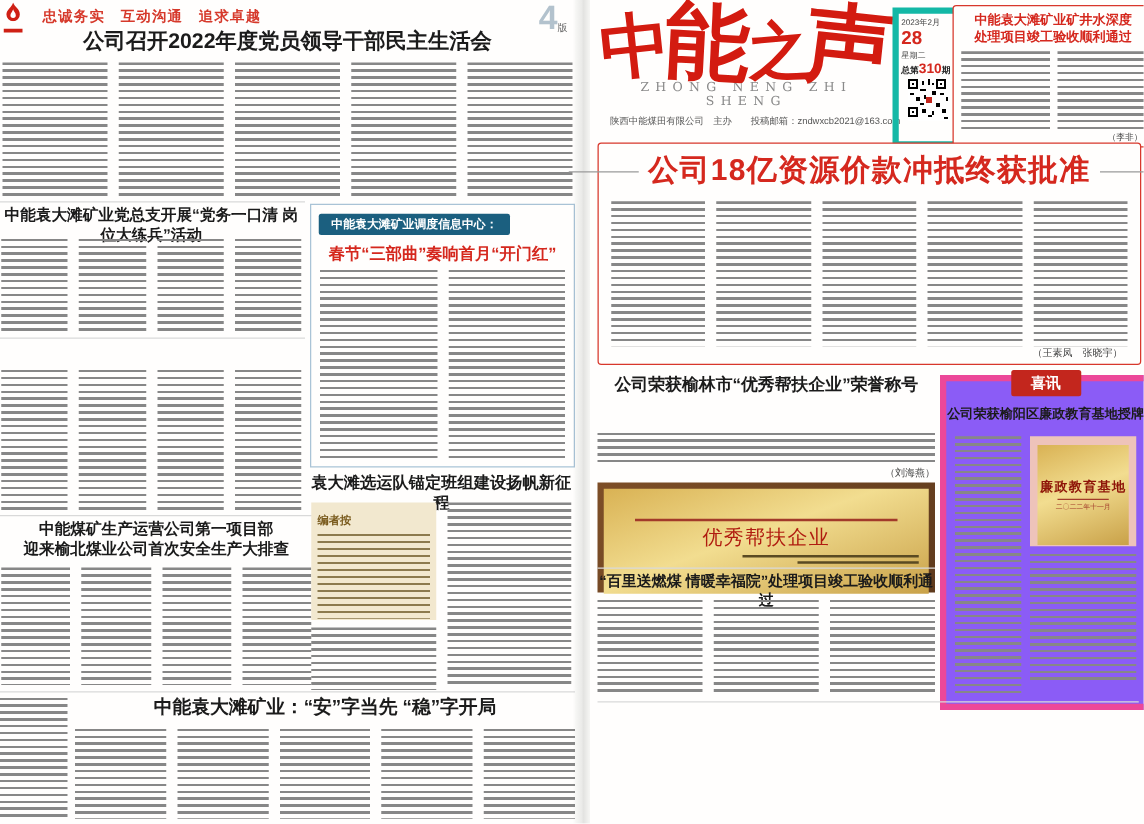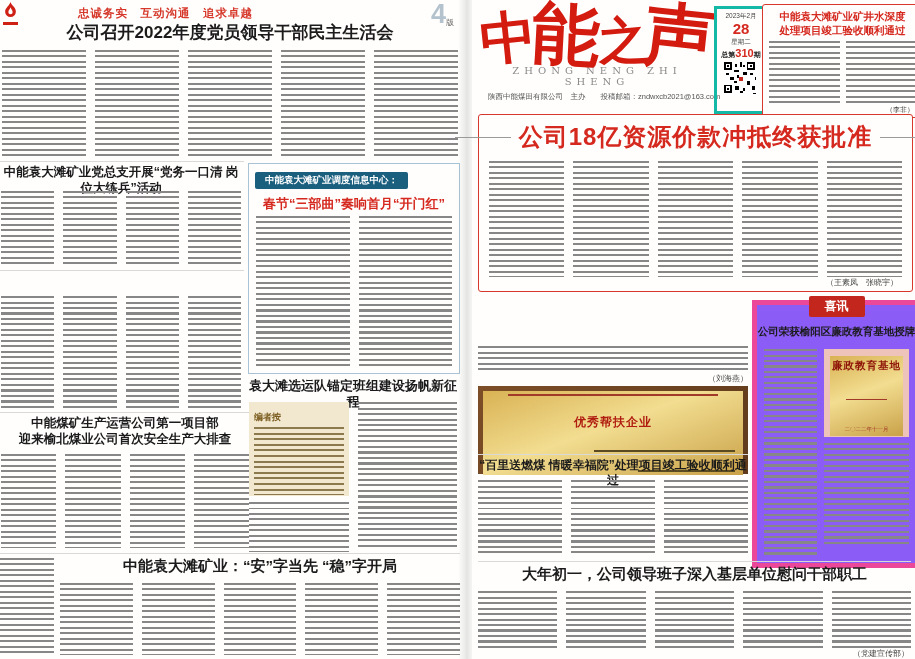--- a/index.html
+++ b/index.html
@@ -17,63 +17,63 @@
   
   .cols{display:flex;gap:9px;}
   .col{flex:1;}
   .greek{background:repeating-linear-gradient(to bottom,#878787 0 2px,transparent 2px 5.5px);}
   .greek.tan{background:repeating-linear-gradient(to bottom,#8c7a4e 0 2px,transparent 2px 5.6px);}
   .rule{background:#d9d9d9;height:1px;}
   h1,h2,h3{margin:0;font-weight:bold;color:var(--ink);line-height:1.25;}
   .center{text-align:center;}
   .byline{font-size:8px;color:#444;text-align:right;}
   
-  .slogan{font-size:11.5px;font-weight:bold;color:#d6392b;letter-spacing:1px;margin-left:44px;}
+  .slogan{font-size:11.5px;font-weight:bold;color:#d6392b;letter-spacing:1px;}
   .pagenum{font-size:27px;font-weight:bold;color:#b3c2cd;line-height:1;}
   .pageunit{font-size:8px;color:#666;}
   
   .ebox{border:1px solid #a9c3d6;background:#fffefd;}
   .kicker{display:inline-block;background:#1b5f7f;color:#fff;font-size:9.5px;font-weight:bold;
           padding:2px 10px;border-radius:2px;}
   .eheadline{color:var(--red);font-size:13px;}
   
   .notebox{background:#f2e8cf;padding:4px 5px;}
   .notelabel{font-size:9px;font-weight:bold;color:#7a5b1e;margin-top:40px;}
   
   .mast-char{display:inline-block;font-family:"DejaVu Serif",serif;font-weight:bold;color:#d31b10;line-height:.9;}
   .pinyin{font-family:"DejaVu Serif",serif;font-size:10px;letter-spacing:5px;color:#8a8a8a;text-align:center;}
   .pubrow{display:flex;align-items:center;gap:6px;}
   .pubrow .dash{flex:1;height:1px;background:#9a9a9a;}
   .publine{font-size:7.5px;color:#555;white-space:nowrap;}
   
-  .datebox{border:3px solid #14b8a6;text-align:center;padding:3px 2px;}
+  .datebox{border:5px solid #14b8a6;text-align:left;padding:3px 2px;}
   .db-small{font-size:6.5px;color:#444;}
   .db-day{font-size:15px;font-weight:bold;color:var(--red);line-height:1.1;}
   .db-issue{font-size:7px;color:#222;font-weight:bold;}
   .db-issue b{color:var(--red);font-size:11px;}
   
   .redbox{border:1.5px solid #d8372b;border-radius:3px;background:#fffefd;}
   .waterh{color:var(--red);font-size:10.5px;text-align:center;line-height:1.3;}
   .hrow{display:flex;align-items:center;gap:8px;justify-content:center;}
   .hline{height:1px;background:#9a9a9a;flex:0 0 56px;}
   .bigred{color:var(--red);font-size:24px;letter-spacing:1px;white-space:nowrap;}
   
   .gnbox{border:5px solid #ec4899;background:#8b5cf6;}
   .ribbon{position:relative;display:inline-block;background:#c3261d;color:#fff;font-weight:bold;
           font-size:12px;padding:2px 16px;border-radius:2px;}
   .ribbon:before,.ribbon:after{content:"";position:absolute;top:3px;width:10px;height:12px;background:#8e1a13;z-index:-1;}
   .ribbon:before{left:-7px;transform:skewY(-12deg);}
   .ribbon:after{right:-7px;transform:skewY(12deg);}
   
   .wood{background:linear-gradient(135deg,#7d4e27,#5f3a1c);padding:5px;}
   .gold{background:linear-gradient(160deg,#d9b254,#f2dd90 45%,#c9a148);height:100%;
-        display:flex;flex-direction:column;justify-content:space-between;align-items:center;gap:3px;padding:3px 2px;}
+        display:flex;flex-direction:column;justify-content:center;align-items:center;gap:3px;padding:3px 2px;}
   .gold .tline{height:2px;background:#a23a2a;width:82%;}
   .gold .bline{height:2px;background:#5a4a22;width:55%;align-self:flex-end;margin-right:6px;}
-  .award-title{font-family:"DejaVu Serif",serif;font-weight:bold;color:#b01c10;font-size:12px;letter-spacing:1px;white-space:nowrap;}
+  .award-title{font-family:"DejaVu Serif",serif;font-weight:normal;color:#b01c10;font-size:16px;letter-spacing:1px;white-space:nowrap;}
   .pink{background:#eec3ba;padding:7px 6px;}
   .gn-title{font-weight:bold;color:#8e1408;font-size:10.5px;letter-spacing:1px;white-space:nowrap;}
   .gn-date{font-size:5.5px;color:#a23a2a;}
   .qr{display:block;margin:2px auto 0;}
 </style>
 </head>
 <body>
 
 <div class="canvas">
 
@@ -261,20 +261,21 @@
         <div class="col greek"></div>
         <div class="col greek"></div>
         <div class="col greek"></div>
         <div class="col greek"></div>
         <div class="col greek"></div>
       </div>
       <div class="byline abs" style="right:14px;bottom:3px;">（王素凤　张晓宇）</div>
     </div>
 
     <div class="abs" style="left:6px;top:300px;width:270px;height:152px;">
+      <h2 class="center" style="font-size:13.5px;">公司荣获榆林市“优秀帮扶企业”荣誉称号</h2>
       <div class="cols" style="position:absolute;left:0;top:28px;right:0;bottom:2px;flex-direction:column;">
         <div class="col greek"></div>
         <div class="col greek"></div>
         <div class="col">
           <div class="greek" style="height:26px;"></div>
           <div class="byline" style="margin:1px 0 2px;">（刘海燕）</div>
           <div class="wood" style="height:78px;">
             <div class="gold">
               <div class="tline"></div>
               <div class="award-title">优秀帮扶企业</div>
@@ -312,26 +313,15 @@
       <h2 class="center" style="font-size:12px;">“百里送燃煤 情暖幸福院”处理项目竣工验收顺利通过</h2>
       <div class="cols" style="position:absolute;left:0;top:22px;right:0;bottom:2px;">
         <div class="col greek"></div>
         <div class="col greek"></div>
         <div class="col greek"></div>
       </div>
     </div>
 
     <div class="abs rule" style="left:6px;top:561px;width:433px;"></div>
 
-    <div class="abs" style="left:6px;top:565px;width:433px;height:92px;">
-      <h2 class="center" style="font-size:15px;">大年初一，公司领导班子深入基层单位慰问干部职工</h2>
-      <div class="cols" style="position:absolute;left:0;top:26px;right:0;bottom:8px;">
-        <div class="col greek"></div>
-        <div class="col greek"></div>
-        <div class="col greek"></div>
-        <div class="col greek"></div>
-        <div class="col greek"></div>
-      </div>
-      <div class="byline abs" style="right:2px;bottom:-2px;">（党建宣传部）</div>
-    </div>
 
   </div>
 </div>
 
 </body></html>

